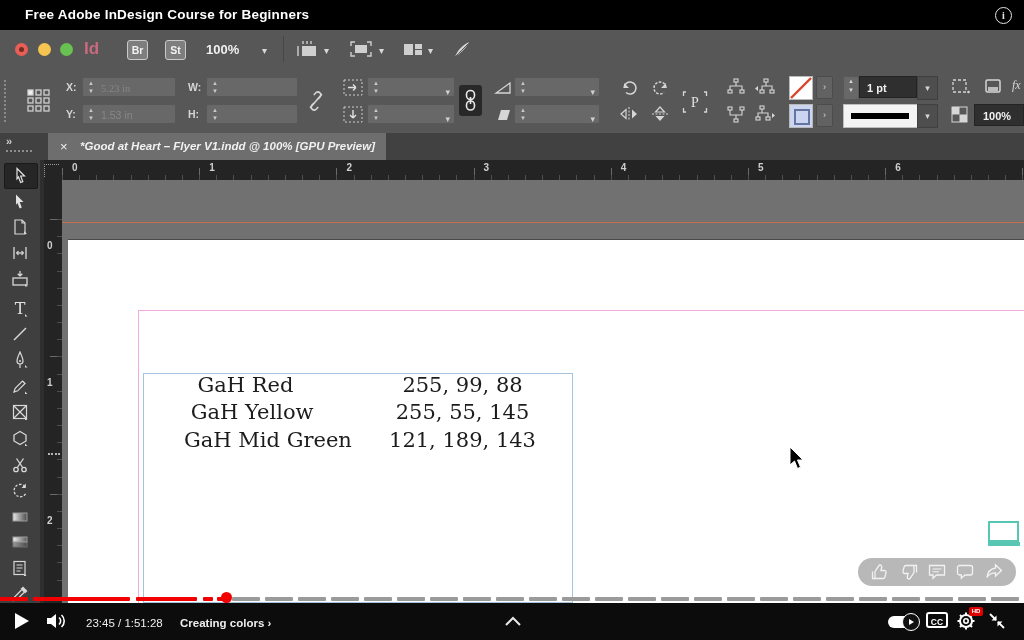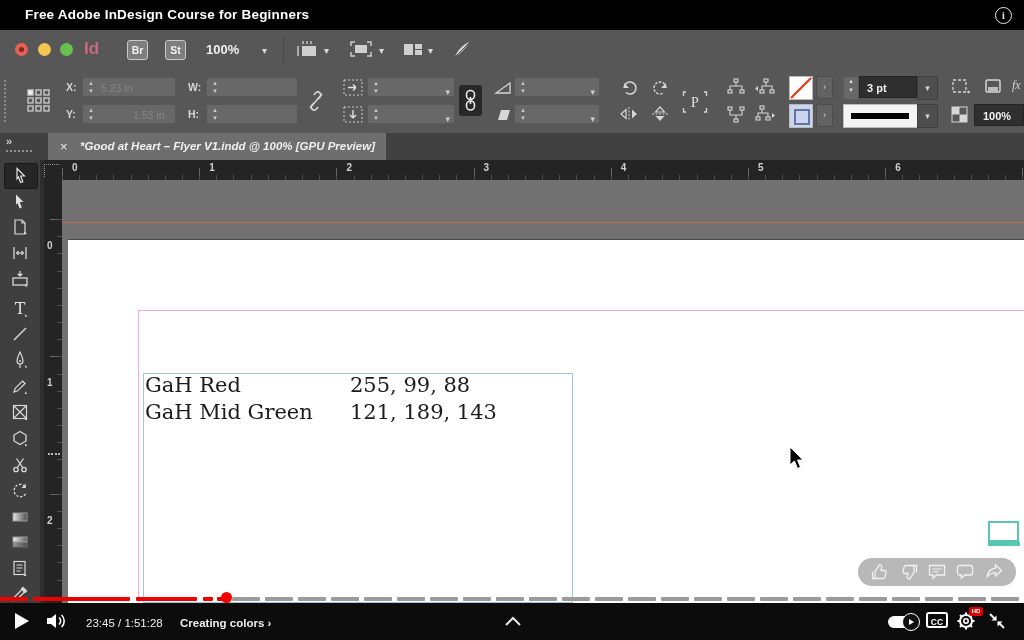--- a/index.html
+++ b/index.html
@@ -55,21 +55,21 @@
   #panel-gap{left:40px;top:160px;width:4px;height:443px;background:#2e2e2e;}
   
   #canvas{left:62px;top:180px;width:962px;height:423px;background:#717171;}
   #page{position:absolute;left:6px;top:60px;width:956px;height:363px;background:#fff;box-shadow:0 -1px 0 #4a4a4a;}
   #bleed-line{position:absolute;left:0;top:42px;width:962px;height:1px;}
   #margin-h{position:absolute;left:76px;top:130px;width:886px;height:1px;}
   #margin-v{position:absolute;left:76px;top:130px;width:1px;height:293px;}
   #text-frame{position:absolute;left:81px;top:193px;width:430px;height:230px;border:1px solid #a6c3de;box-sizing:border-box;}
   #color-list{position:absolute;left:83px;top:192px;width:430px;font-family:"DejaVu Serif",serif;
               font-size:21px;color:#1c1c1c;line-height:27.4px;}
-  .color-row{display:flex;}
+  .color-row{display:flex;justify-content:center;}
   .color-name{width:205px;}
   
   #reaction-pill{left:796px;top:378px;width:158px;height:28px;background:rgba(125,125,125,.55);
                  border-radius:14px;display:flex;align-items:center;justify-content:space-around;padding:0 8px;box-sizing:border-box;}
   
   #progress{left:0;top:597px;width:1024px;height:5px;}
   .pseg{position:absolute;top:0;height:4px;border-radius:1px;}
   #playhead{left:220px;top:592px;width:11px;height:11px;border-radius:50%;z-index:5;}
   
   #playerbar{left:0;top:603px;width:1024px;height:37px;background:#0c0c0c;}
@@ -147,26 +147,26 @@
           <rect x="10" y="10" width="5" height="5"></rect>
           <rect x="18" y="10" width="5" height="5"></rect>
         <rect x="2" y="18" width="5" height="5"></rect>
           <rect x="10" y="18" width="5" height="5"></rect>
           <rect x="18" y="18" width="5" height="5"></rect>
       </g>
     </svg>
     <div class="abs cp-label" style="left:66px;top:13px;">X:</div>
     <div class="abs cp-field" style="left:82px;top:9px;width:94px;">
       <span class="stepper">▲<br>▼</span>
-      <span style="opacity:.55;">5.23 in</span>
+      <span style="opacity:.55;font-family:Liberation Serif, serif;">5.23 in</span>
     </div>
     <div class="abs cp-label" style="left:66px;top:40px;">Y:</div>
     <div class="abs cp-field" style="left:82px;top:36px;width:94px;">
       <span class="stepper">▲<br>▼</span>
-      <span style="opacity:.55;margin-left:32px;">1.53 in</span>
+      <span style="opacity:.55;">1.53 in</span>
     </div>
     <div class="abs cp-label" style="left:188px;top:13px;">W:</div>
     <div class="abs cp-field" style="left:206px;top:9px;width:92px;">
       <span class="stepper">▲<br>▼</span>
       <span></span>
     </div>
     <div class="abs cp-label" style="left:188px;top:40px;">H:</div>
     <div class="abs cp-field" style="left:206px;top:36px;width:92px;">
       <span class="stepper">▲<br>▼</span>
       <span></span>
@@ -294,21 +294,21 @@
           <line x1="1" y1="21" x2="21" y2="1" stroke="#d8442c" stroke-width="2.4"></line>
         </svg>
     </div>
     <div class="abs sw-btn" style="left:816px;top:8px;">›</div>
     <div class="abs" style="left:789px;top:36px;width:22px;height:22px;background:#ccd5ef;border:1px solid #b9b9b9;">
       <div style="position:absolute;left:4px;top:4px;width:12px;height:12px;border:2.5px solid #66759f;"></div>
     </div>
     <div class="abs sw-btn" style="left:816px;top:36px;">›</div>
 
     <div class="abs" style="left:843px;top:8px;width:14px;height:22px;background:#686868;border:1px solid #585858;border-radius:2px;color:#d6d6d6;font-size:6px;line-height:9px;text-align:center;">▲<br>▼</div>
-    <div class="abs" style="left:859px;top:8px;width:58px;height:22px;background:#2f2f2f;border:1px solid #242424;color:#f0f0f0;font-size:11px;font-weight:bold;line-height:22px;padding-left:7px;box-sizing:border-box;">3 pt</div>
+    <div class="abs" style="left:859px;top:8px;width:58px;height:22px;background:#2f2f2f;border:1px solid #242424;color:#f0f0f0;font-size:11px;font-weight:bold;line-height:22px;padding-left:7px;box-sizing:border-box;">1 pt</div>
     <div class="abs" style="left:917px;top:8px;width:19px;height:22px;background:#4e4e4e;border:1px solid #404040;color:#d6d6d6;font-size:9px;text-align:center;line-height:22px;">▾</div>
 
     <div class="abs" style="left:843px;top:36px;width:74px;height:22px;background:#f4f4f4;border:1px solid #bdbdbd;">
       <div style="position:absolute;left:7px;top:8px;width:58px;height:6px;background:#000;"></div>
     </div>
     <div class="abs" style="left:917px;top:36px;width:19px;height:22px;background:#4e4e4e;border:1px solid #404040;color:#d6d6d6;font-size:9px;text-align:center;line-height:22px;">▾</div>
 
     <svg class="abs" style="left:951px;top:10px;" width="20" height="17">
       <rect x="2" y="2" width="13" height="12" fill="none" stroke="#d6d6d6" stroke-width="1.3" stroke-dasharray="3 2"></rect>
       <circle cx="17.5" cy="14" r="1.3" fill="#d6d6d6"></circle>
@@ -492,20 +492,24 @@
   <div class="abs" id="canvas">
     <div id="bleed-line" style="background: rgb(196, 111, 78);"></div>
     <div id="page"></div>
     <div id="margin-h" style="background: rgb(242, 170, 220);"></div>
     <div id="margin-v" style="background: rgb(242, 170, 220);"></div>
     <div id="text-frame"></div>
     <div id="color-list">
         <div class="color-row">
           <span class="color-name">GaH Red</span>
           <span>255, 99, 88</span>
+        </div>
+        <div class="color-row">
+          <span class="color-name">GaH Yellow</span>
+          <span>255, 55, 145</span>
         </div>
         <div class="color-row">
           <span class="color-name">GaH Mid Green</span>
           <span>121, 189, 143</span>
         </div>
         <div class="color-row">
         </div>
       </div>
 
     <svg class="abs" style="left:726px;top:266px;" width="18" height="26">

